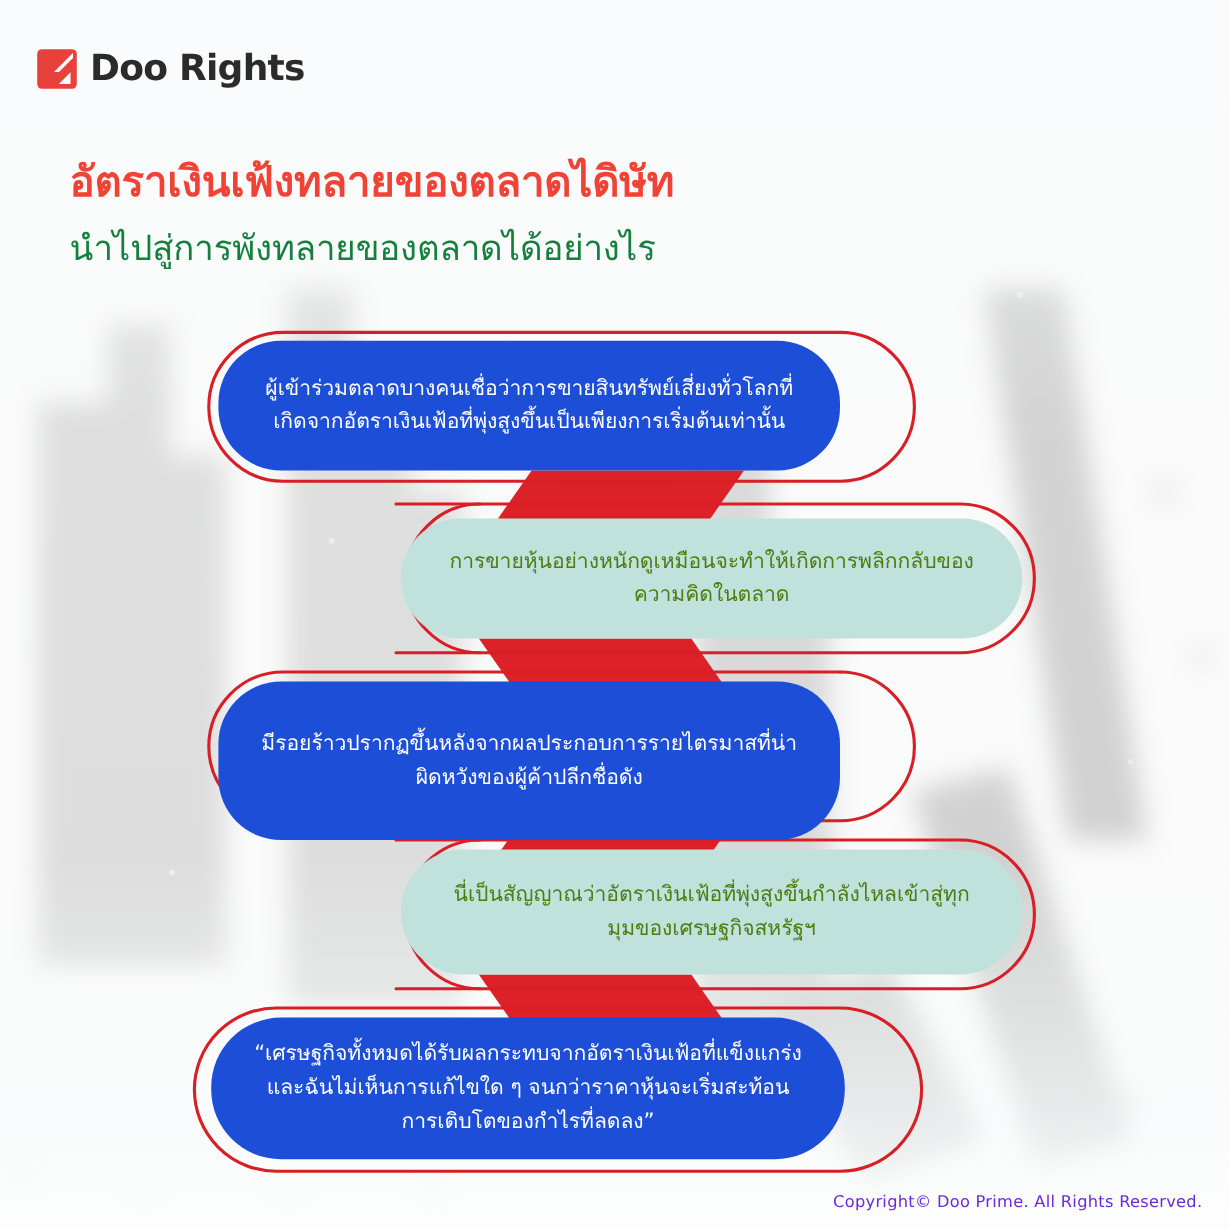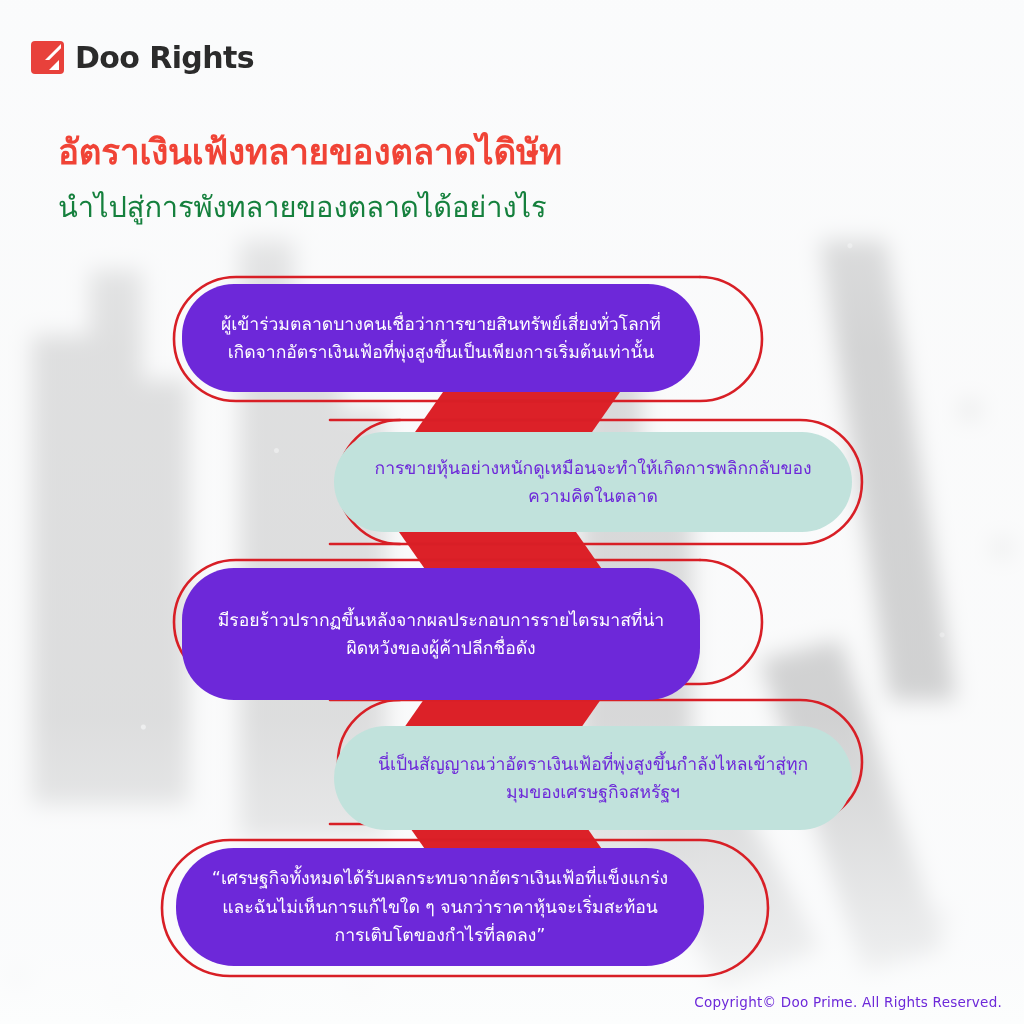--- a/index.html
+++ b/index.html
@@ -109,24 +109,24 @@
     display:flex; align-items:center; justify-content:center;
     text-align:center;
     padding:8px 34px;
   }
   .card-text {
     font-size:17.6px;
     line-height:1.62;
     letter-spacing:-0.05px;
     width:100%;
   }
-  .card.red            { background:#6d28d9; border-radius:52px; }
+  .card.red            { background:#1d4ed8; border-radius:52px; }
   .card.red .card-text { color:#ffffff; }
   .card.mint           { background:#C1E2DC; border-radius:52px; }
-  .card.mint .card-text{ color:#6d28d9; }
+  .card.mint .card-text{ color:#4d7c0f; }
 
   
   #footer-credit {
     position:absolute; z-index:6;
     right:22px; bottom:14px;
     font-size:13.5px; letter-spacing:0.25px;
     color:#6d28d9;
     white-space:nowrap;
   }
 </style>
@@ -252,21 +252,21 @@
       </div>
 
       <div class="card mint" style="left:334px; top:432px; width:518px; height:100px;">
         <div class="card-text">การขายหุ้นอย่างหนักดูเหมือนจะทำให้เกิดการพลิกกลับของความคิดในตลาด</div>
       </div>
 
       <div class="card red" style="left:182px; top:568px; width:518px; height:132px;">
         <div class="card-text">มีรอยร้าวปรากฏขึ้นหลังจากผลประกอบการรายไตรมาสที่น่าผิดหวังของผู้ค้าปลีกชื่อดัง</div>
       </div>
 
-      <div class="card mint" style="left:334px; top:708px; width:518px; height:104px;margin-top:18px;">
+      <div class="card mint" style="left:334px; top:708px; width:518px; height:104px;">
         <div class="card-text">นี่เป็นสัญญาณว่าอัตราเงินเฟ้อที่พุ่งสูงขึ้นกำลังไหลเข้าสู่ทุกมุมของเศรษฐกิจสหรัฐฯ</div>
       </div>
 
       <div class="card red" style="left:176px; top:848px; width:528px; height:118px; border-radius:58px;">
         <div class="card-text">“เศรษฐกิจทั้งหมดได้รับผลกระทบจากอัตราเงินเฟ้อที่แข็งแกร่ง และฉันไม่เห็นการแก้ไขใด ๆ จนกว่าราคาหุ้นจะเริ่มสะท้อนการเติบโตของกำไรที่ลดลง”</div>
       </div>
 
     </div>
   </div>
 

